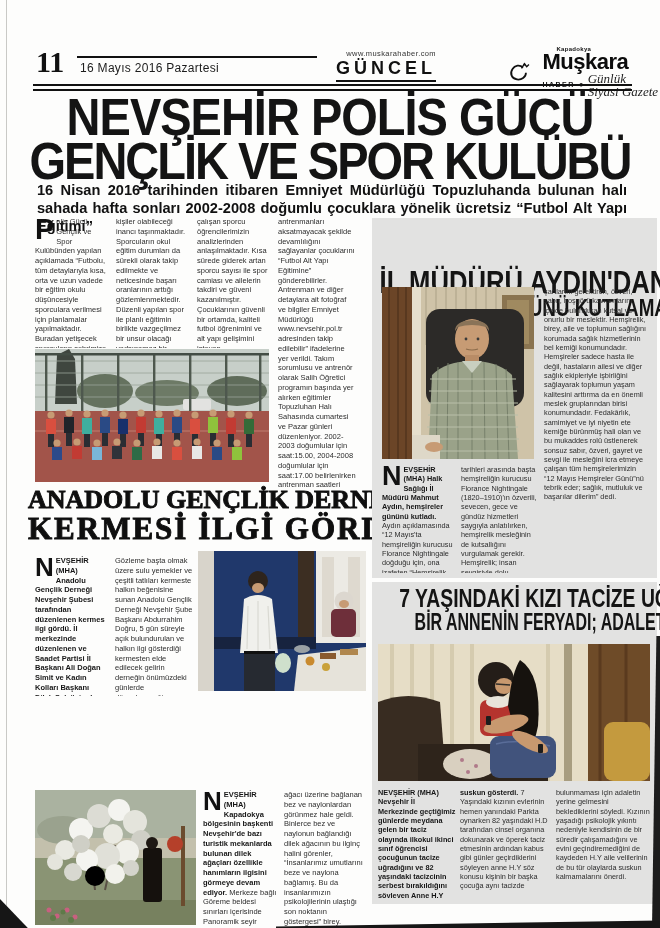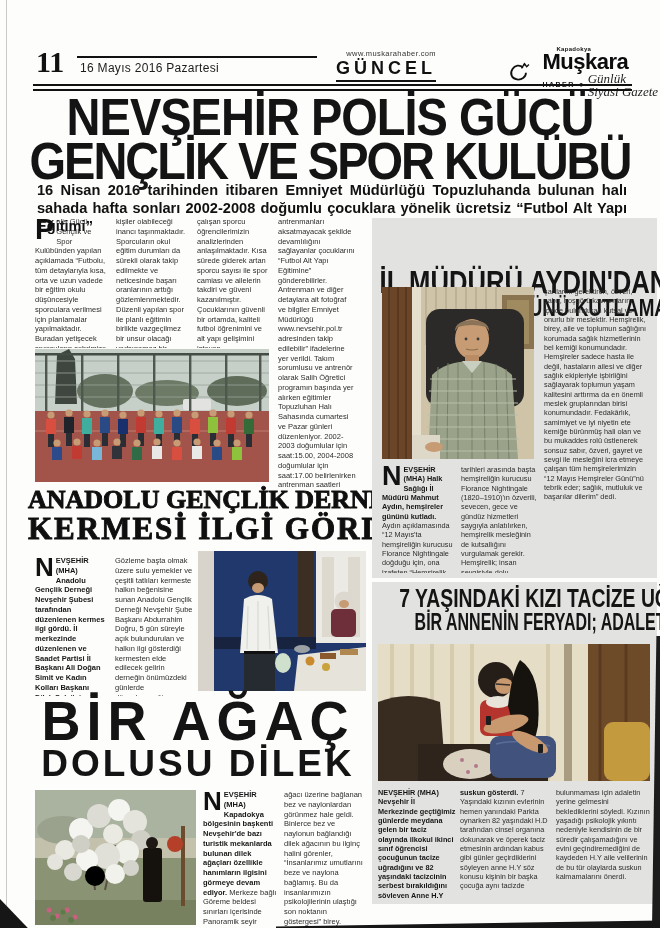--- a/index.html
+++ b/index.html
@@ -217,24 +217,20 @@
       <circle cx="60" cy="30" r="10" fill="#2e241c"></circle>
       <ellipse cx="60" cy="37" rx="6" ry="5" fill="#c79b74"></ellipse>
       <path d="M42,102 L46,48 Q60,40 74,48 L80,102 Z" fill="#f0f0ec"></path>
       <path d="M50,55 L49,98 M60,50 L60,100 M70,55 L72,98" stroke="#d9d9d2" stroke-width="1.2" fill="none"></path>
       <rect x="46" y="100" width="31" height="40" fill="#262a31"></rect>
       <rect x="46" y="100" width="31" height="3" fill="#111"></rect>
       <ellipse cx="85" cy="112" rx="8" ry="10" fill="#cfe0cc"></ellipse>
     </svg>
   </div>
 
-  <div class="abs hl-wrap" style="left:28px;top:693px;width:340px;">
-    <div><span class="hl" style="font-size:54px;line-height:52px;letter-spacing:6px;transform:scaleY(1.04);font-weight:800;">BİR AĞAÇ</span></div>
-    <div><span class="hl" style="font-size:37px;line-height:37px;letter-spacing:3px;font-weight:800;">DOLUSU DİLEK</span></div>
-  </div>
 
   <div class="photo" style="left:35px;top:790px;width:161px;height:135px;">
     <svg width="161" height="135" viewBox="0 0 161 135" preserveAspectRatio="none">
       <rect width="161" height="135" fill="#aab2a0"></rect>
       <rect y="48" width="161" height="20" fill="#c3c0ac"></rect>
       <rect y="68" width="161" height="67" fill="#8a9474"></rect>
       <rect y="110" width="161" height="25" fill="#77815f"></rect>
       <ellipse cx="28" cy="40" rx="26" ry="14" fill="#9aa28e"></ellipse>
       <rect x="146" y="36" width="4" height="80" fill="#6b4c2e"></rect>
       <circle cx="140" cy="54" r="8" fill="#b5402a"></circle>

